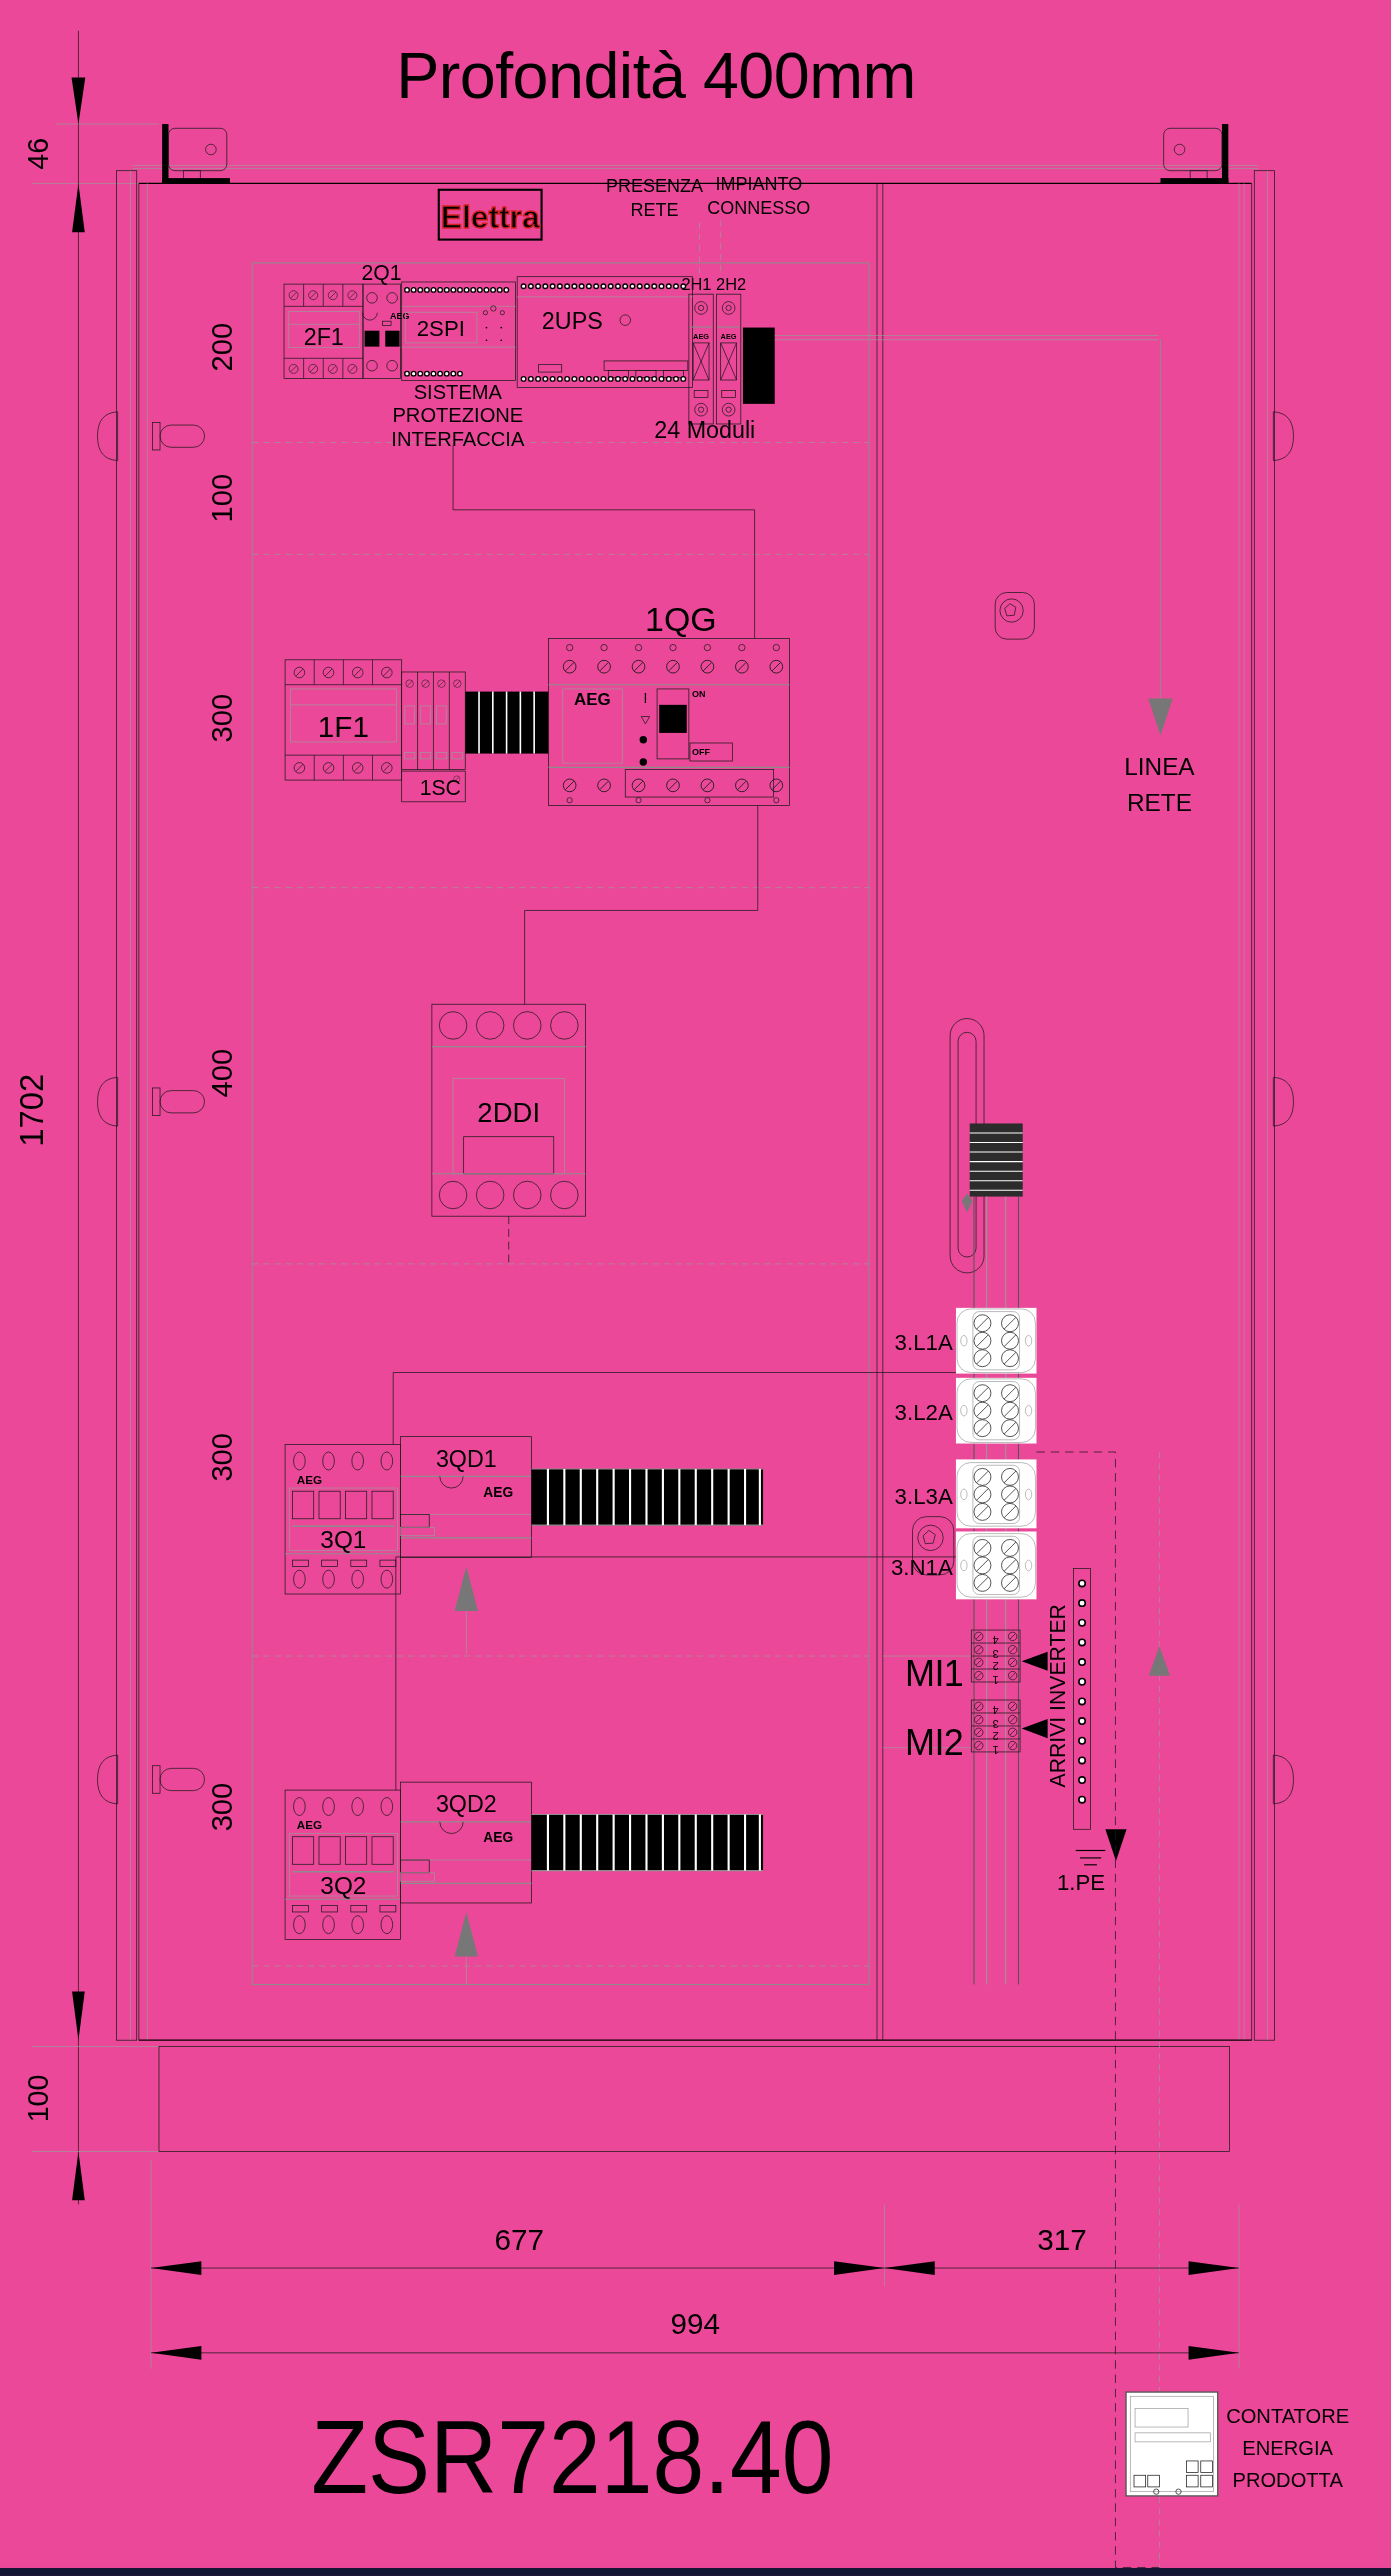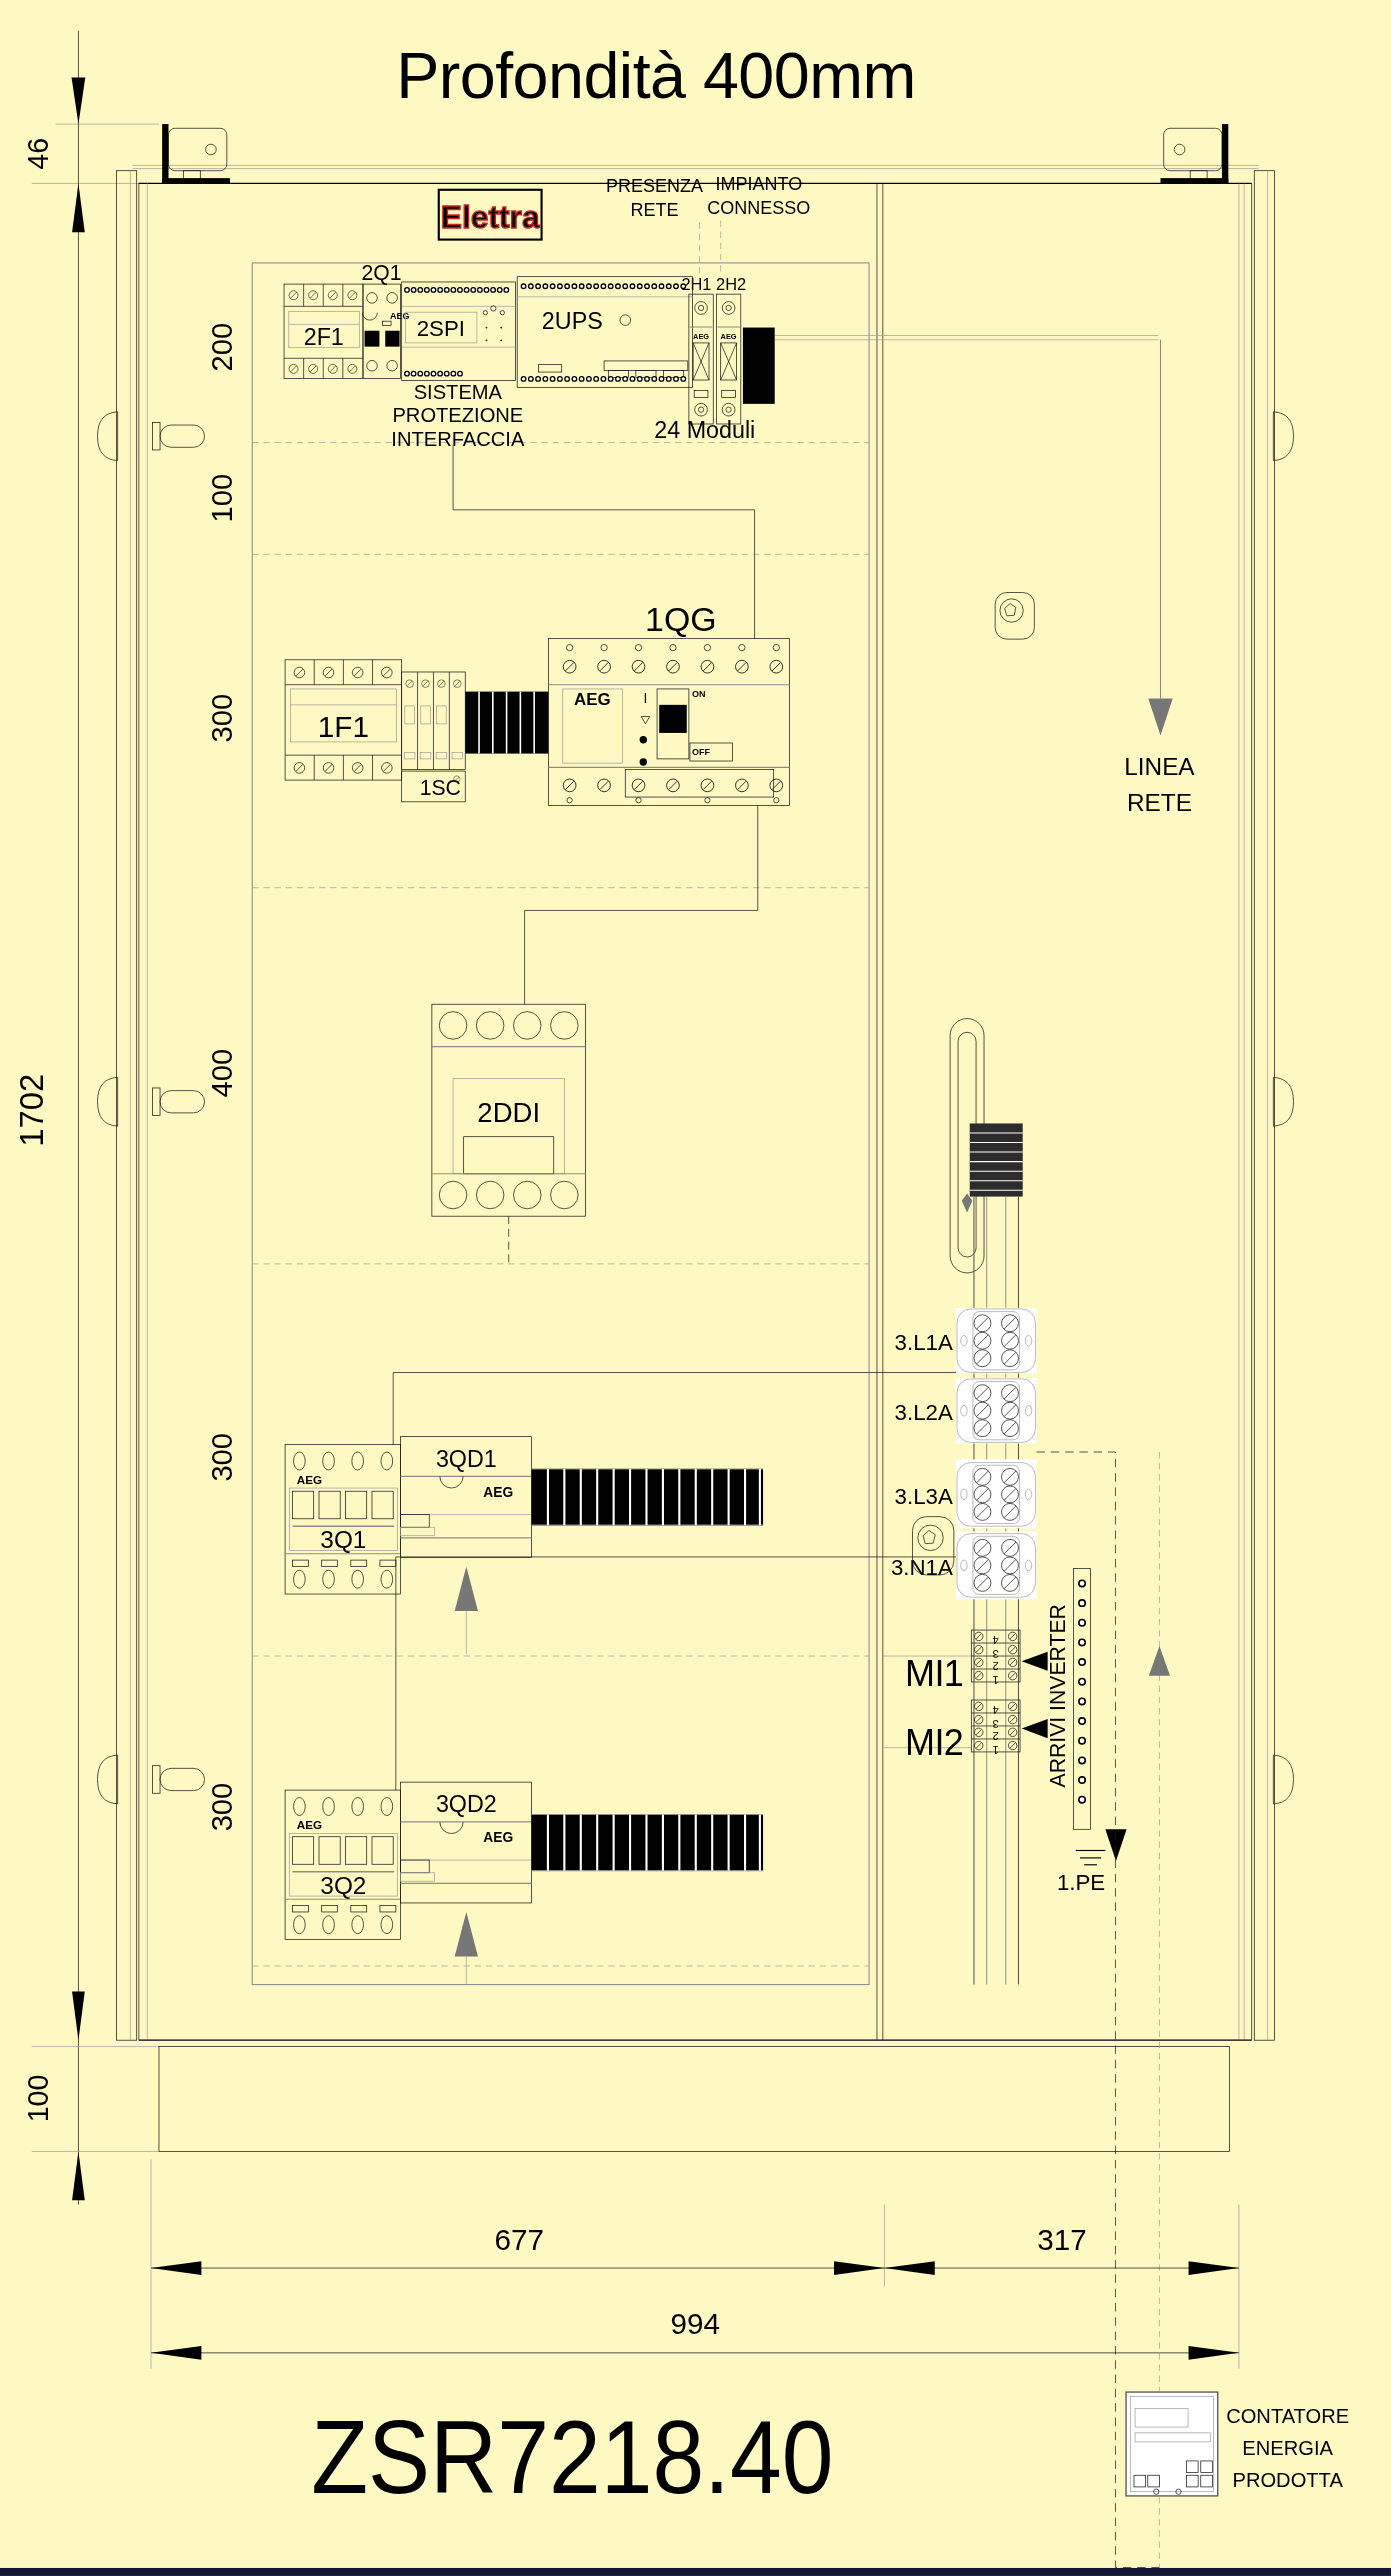--- a/index.html
+++ b/index.html
@@ -1,16 +1,16 @@
 <!DOCTYPE html>
 <html style="font-size:8.5px"><head>
 <meta charset="utf-8">
 <style>
   html,body{margin:0;padding:0;background:#fff;}
-  .stage{position:relative;width:1391px;height:2576px;background:#fef9c3;overflow:hidden;}
+  .stage{position:relative;width:1391px;height:2576px;background:#ec4899;overflow:hidden;}
   svg{position:absolute;left:0;top:0;}
   text{font-family:"Liberation Sans","DejaVu Sans",sans-serif;fill:#000;}
   .k  {stroke:#000;fill:none;stroke-width:2.2;}
   .k1 {stroke:#1a1a1a;fill:none;stroke-width:1.4;}
   .k3 {stroke:#000;fill:none;stroke-width:4;}
   .g  {stroke:#8c8c8c;fill:none;stroke-width:2;}
   .g1 {stroke:#9a9a9a;fill:none;stroke-width:1.3;}
   .g3 {stroke:#8c8c8c;fill:none;stroke-width:3;}
   .dsh{stroke-dasharray:15 9;}
   .dg {stroke-dasharray:12 9;}

